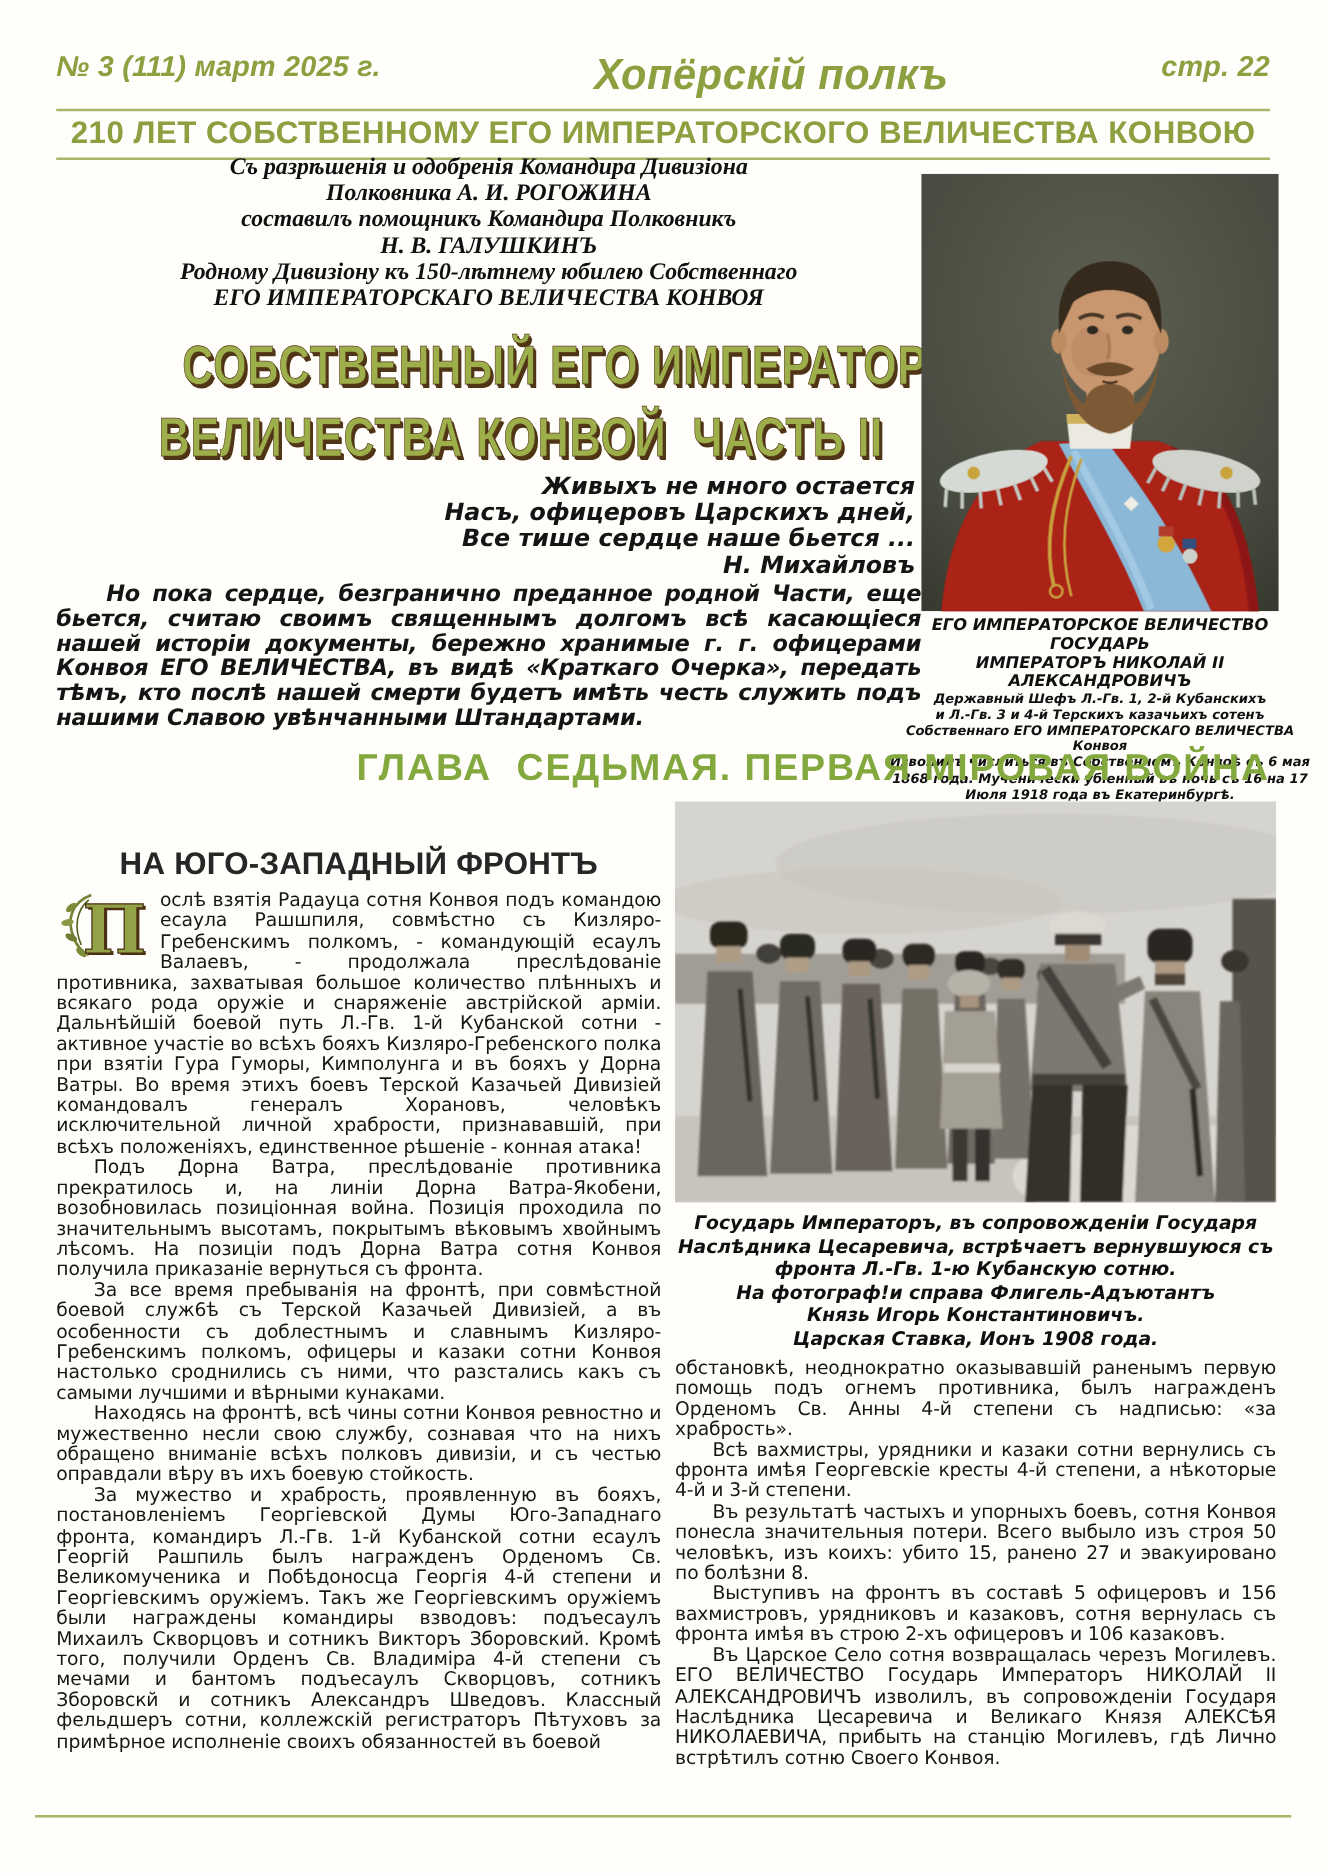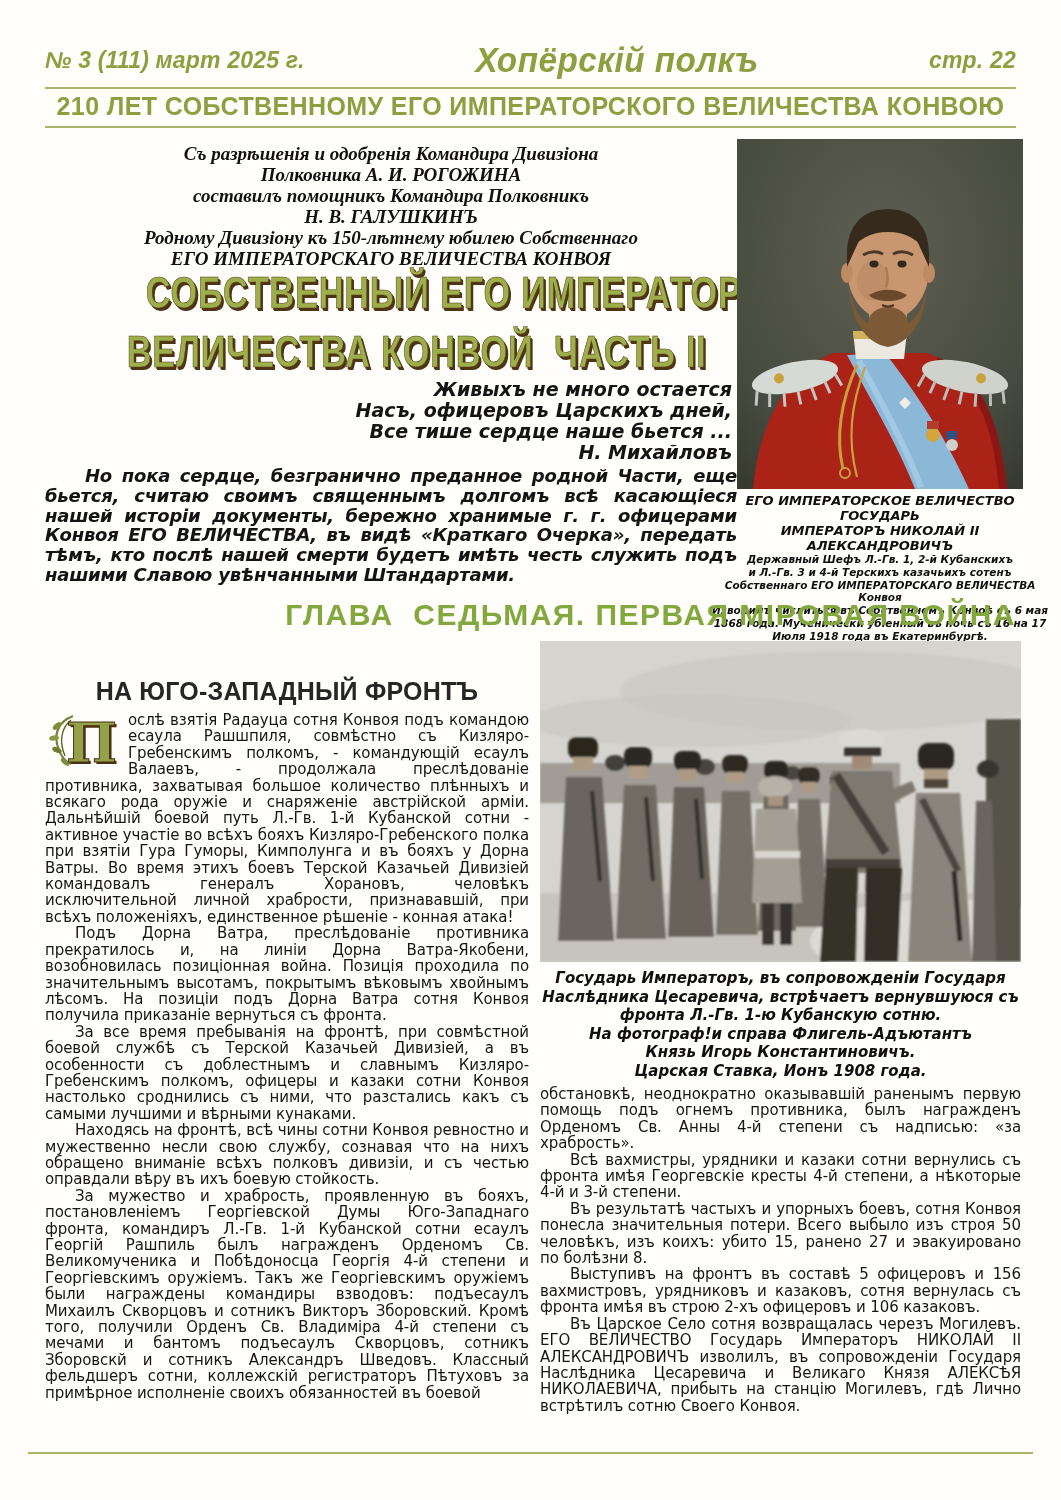--- a/index.html
+++ b/index.html
@@ -5,21 +5,21 @@
   * { margin:0; padding:0; box-sizing:border-box; }
   html,body { background:#d9d9d6; }
   .page {
     position:relative; width:1061px; height:1500px; margin:0 auto;
     background:#fffefb; overflow:hidden;
     font-family:"DejaVu Sans", sans-serif; color:#1b1b1b;
   }
   
   .header-row{
     position:absolute; top:40px; left:45px; width:971px;
-    display:flex; justify-content:space-between; align-items:center;
+    display:flex; justify-content:space-between; align-items:flex-start;
     color:#8CA040;
   }
   .issue-no, .page-no{
     font-family:"Liberation Sans", sans-serif;
     font-weight:700; font-style:italic; font-size:23px; letter-spacing:.2px;
   }
   .masthead{
     font-family:"Liberation Sans", sans-serif;
     font-weight:700; font-style:italic; font-size:35px; letter-spacing:.5px;
     transform:scaleX(.95); transform-origin:center;
@@ -27,21 +27,21 @@
   .rule{ position:absolute; left:45px; width:971px; height:2px; background:#A8B66A; }
   .rule-1{ top:87px; } .rule-2{ top:126px; }
   .rule-bottom{ top:1452px; left:28px; width:1005px; }
   .banner{
     position:absolute; top:92px; left:45px; width:971px; text-align:center;
     font-family:"Liberation Sans", sans-serif; font-weight:700; font-size:25px;
     letter-spacing:.4px; color:#8CA040;
   }
   
   .dedication{
-    position:absolute; top:143px; left:45px; width:692px; text-align:center;
+    position:absolute; top:123px; left:45px; width:692px; text-align:center;
     font-family:"Liberation Serif", serif; font-weight:700; font-style:italic;
     font-size:19px; line-height:21px; color:#101010;
   }
   
   .main-title{
     position:absolute; top:268px; left:45px; width:692px; text-align:center;
     line-height:49px; white-space:nowrap;
   }
   .tline{
     display:inline-block; transform:scaleX(.78); transform-origin:center;

